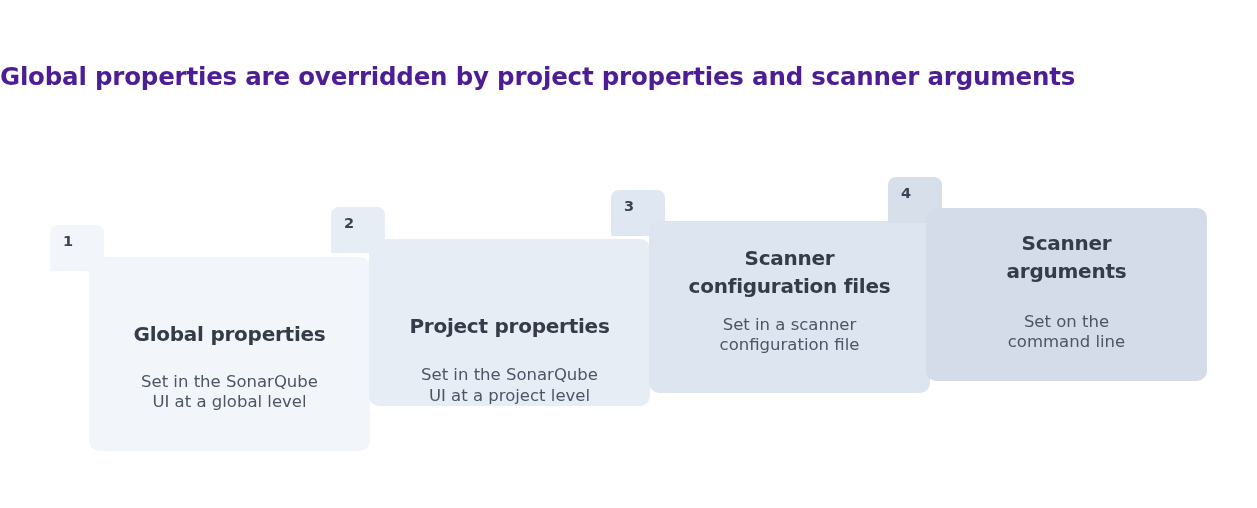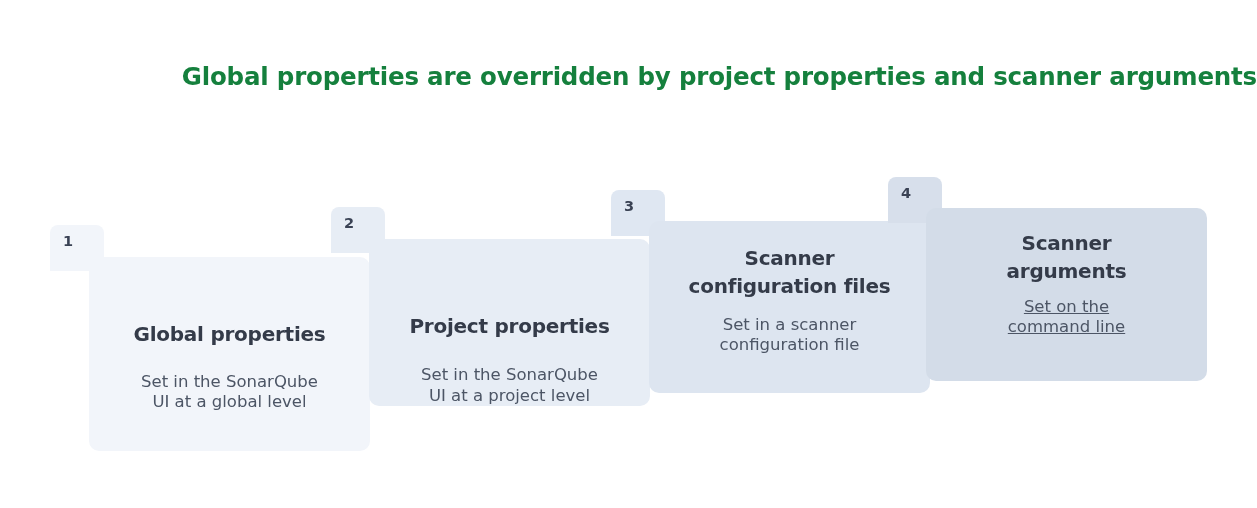--- a/index.html
+++ b/index.html
@@ -18,25 +18,25 @@
     position: relative;
     width: 1257px;
     height: 508px;
   }
 
   #page-title {
     position: absolute;
     left: 0;
     top: 62px;
     width: 1257px;
-    text-align: right;
+    text-align: left;
     font-family: "DejaVu Sans", sans-serif;
     font-size: 24.5px;
     font-weight: bold;
-    color: #15803d;
+    color: #4c1d95;
     letter-spacing: -0.2px;
     white-space: nowrap;
   }
 
   .step-card {
     position: absolute;
   }
 
   
   .step-tab {
@@ -126,21 +126,21 @@
 
   
   #card-4 { left: 888px; top: 177px; z-index: 4; }
   #card-4 .step-tab  { background: #d7dfeb; }
   #card-4 .step-body {
     left: 38px; top: 31px;
     width: 281px; height: 173px;
     background: #d3dce8;
   }
   #card-4 .step-heading { margin-top: 22px; }
-  #card-4 .step-desc    { margin-top: 12px; text-decoration: underline; }
+  #card-4 .step-desc    { margin-top: 27px; }
 </style>
 </head>
 <body>
 
 <div id="diagram">
 
   <div id="page-title">Global properties are overridden by project properties and scanner arguments</div>
 
   <div class="step-card" id="card-1">
     <div class="step-tab">

